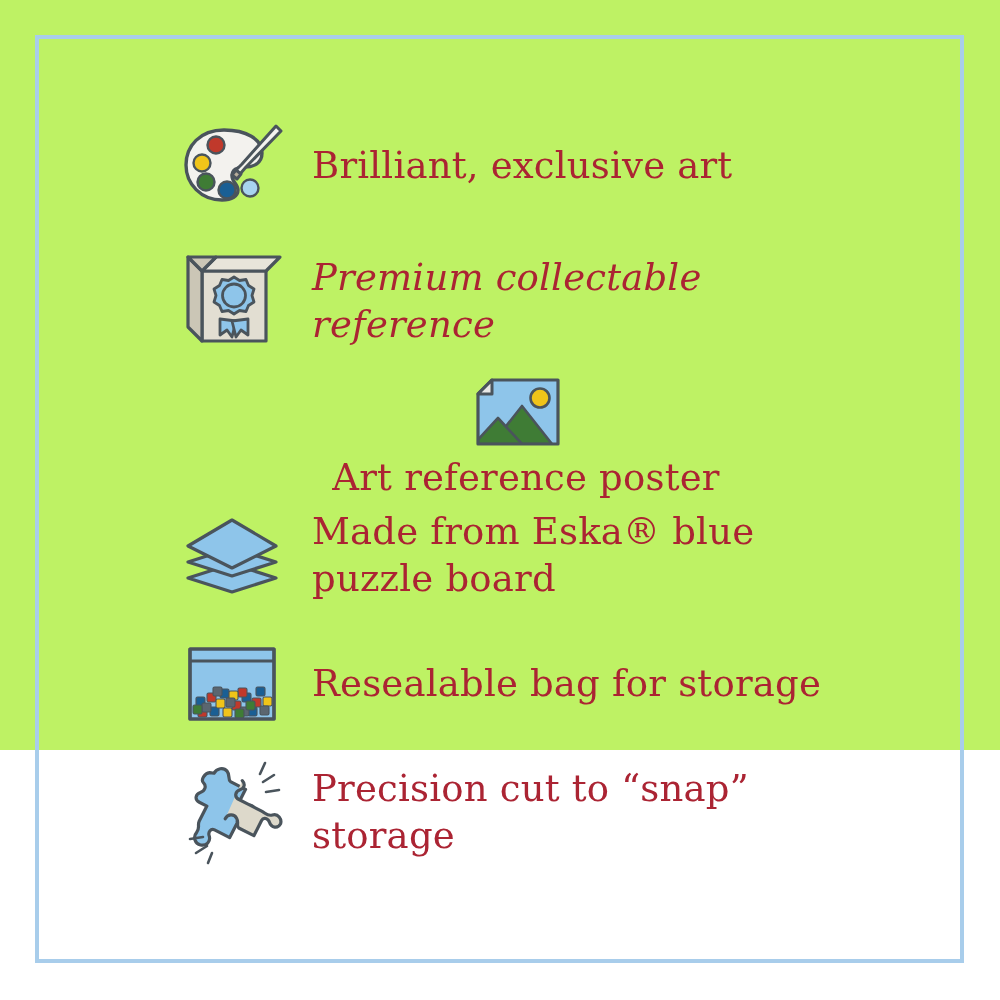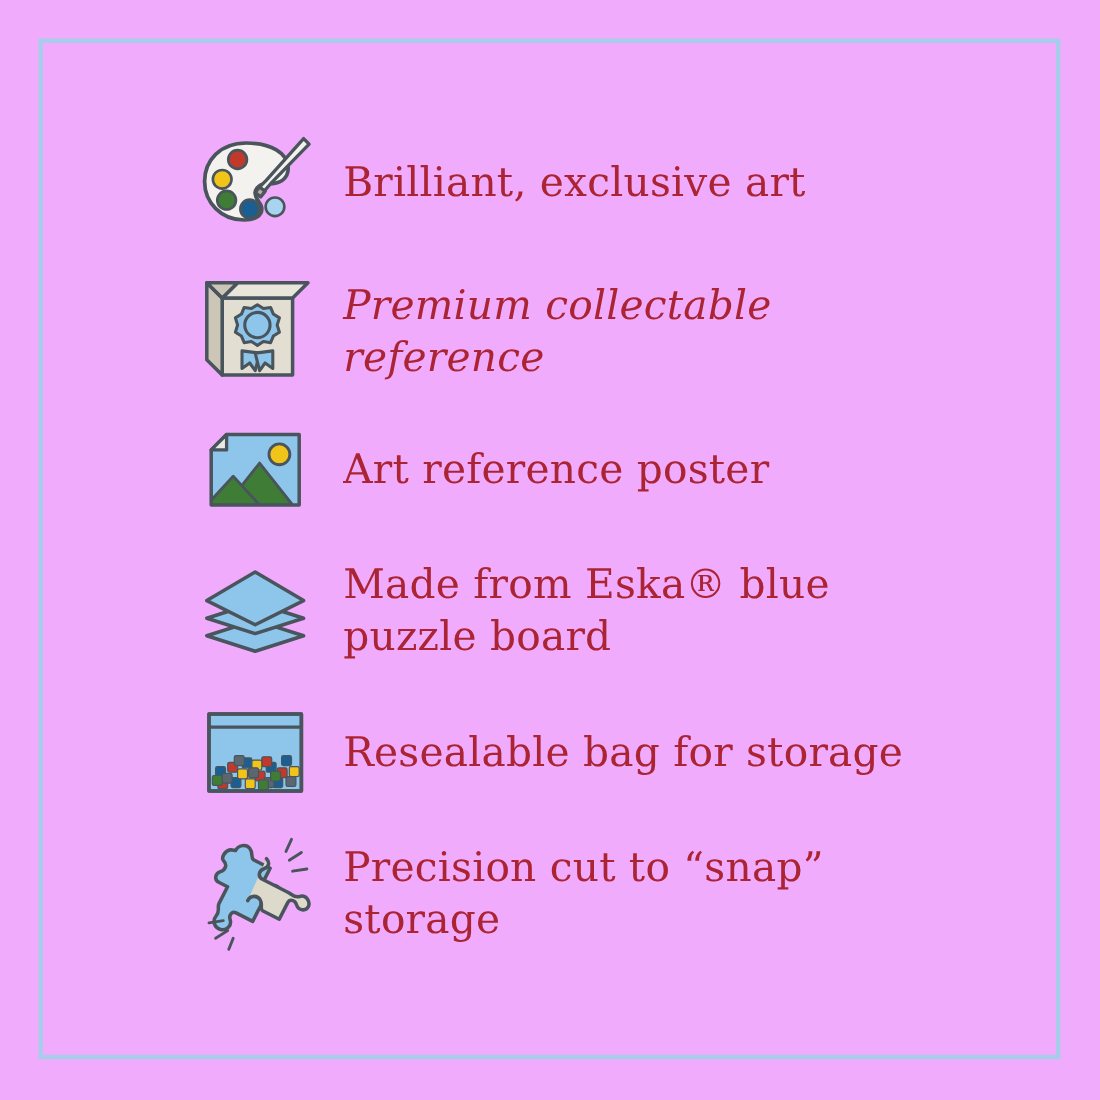--- a/index.html
+++ b/index.html
@@ -10,22 +10,22 @@
   body {
     width: 1000px;
     height: 1000px;
     font-family: "DejaVu Serif", "Liberation Serif", serif;
     overflow: hidden;
   }
 
   #page {
     position: relative;
     width: 1000px;
-    height: 1000px;
-    background: #f0abfc;
+    height: 750px;
+    background: #bef264;
     box-sizing: border-box;
   }
 
   
   #frame {
     position: absolute;
     left: 35px;
     top: 35px;
     width: 929px;
     height: 928px;
@@ -69,21 +69,21 @@
     font-size: 37px;
     line-height: 1.28;
     letter-spacing: 0.2px;
     font-weight: 400;
     font-family: "DejaVu Serif", "Liberation Serif", serif;
   }
 
   
   .row-0 { height: 132px; }
   .row-1 { height: 138px; font-style: italic; }
-  .row-2 { height: 114px; }
+  .row-2 { height: 114px; flex-direction: column; }
   .row-3 { height: 116px; }
   .row-4 { height: 142px; }
   .row-5 { height: 140px; justify-content: flex-end; }
 </style>
 </head>
 <body>
 
 <div id="page">
 
   <div id="frame"></div>

